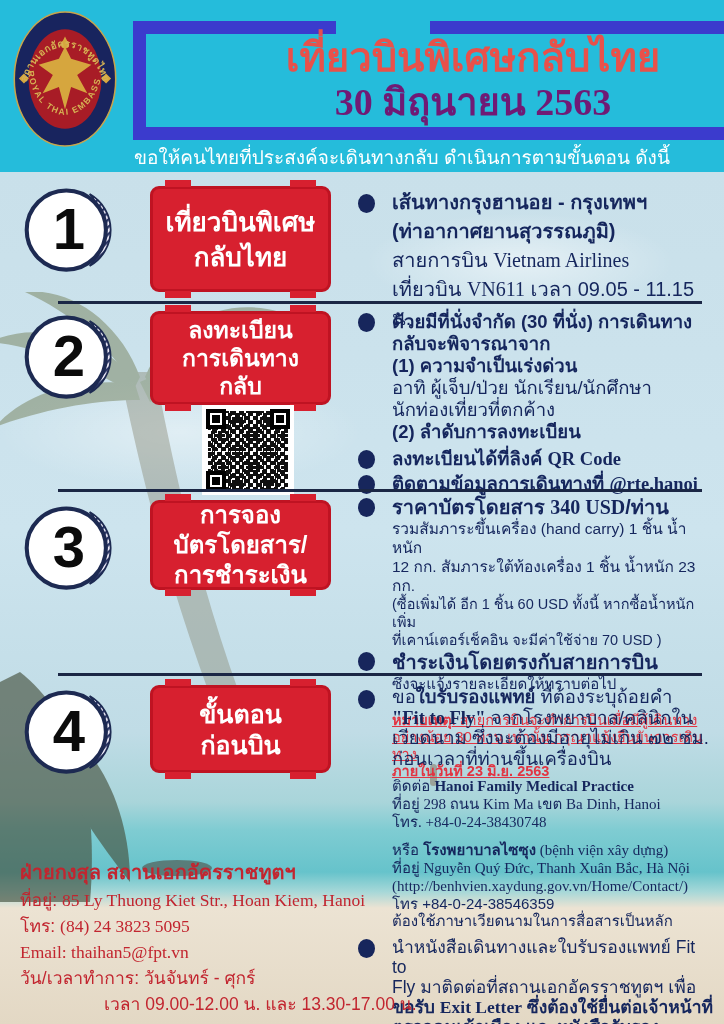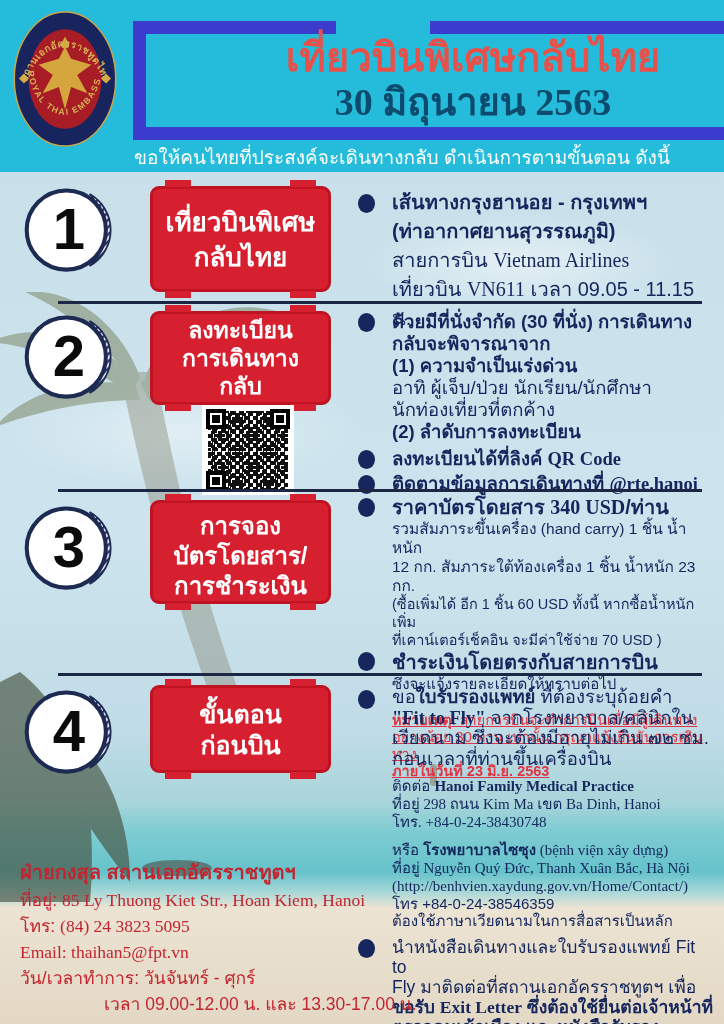--- a/index.html
+++ b/index.html
@@ -9,21 +9,21 @@
   
   .header { position:absolute; left:0; top:0; width:724px; height:172px; background:#25bcdb; z-index:5; }
   .seal { position:absolute; left:12px; top:8px; width:106px; height:142px; }
   .title-box { position:absolute; left:133px; top:21px; width:680px; height:119px;
       border:13px solid #3b3bcd; border-top:none; }
   .title-box::before { content:""; position:absolute; top:0; left:-13px; width:203px; height:13px; background:#3b3bcd; }
   .title-box::after  { content:""; position:absolute; top:0; left:284px; right:-13px; height:13px; background:#3b3bcd; }
   .title-inner { position:absolute; left:0; top:0; width:100%; height:100%;
       display:flex; flex-direction:column; justify-content:center; align-items:center; padding-top:10px; }
   .t1 { color:#e8514a; font-weight:bold; font-size:40px; line-height:46px; letter-spacing:0; }
-  .t2 { color:#0c4a6e; font-weight:bold; font-size:38px; line-height:44px; font-family:"Liberation Serif", serif; }
+  .t2 { color:#701a75; font-weight:bold; font-size:38px; line-height:44px; font-family:"Liberation Serif", serif; }
   .subtitle { position:absolute; left:118px; top:142px; width:568px; text-align:center;
       color:#ffffff; font-size:19px; font-weight:500; }
 
   
   .content { position:absolute; left:0; top:172px; width:724px; height:852px;
       background:
         radial-gradient(220px 70px at 520px 90px, rgba(255,255,255,.5), rgba(255,255,255,0) 70%),
         radial-gradient(260px 80px at 180px 260px, rgba(255,255,255,.4), rgba(255,255,255,0) 70%),
         linear-gradient(180deg,
           #c9e0ea 0px, #cde4ee 360px, #c0dce6 560px, #a9d5da 630px,
@@ -203,21 +203,21 @@
     </div>
     <div class="divider" style="top:317px"></div>
 
     <div class="badge" style="top:331px">
       <svg viewBox="0 0 100 100">
         <path d="M73 10 A46 46 0 0 1 73 90 A62 62 0 0 0 73 10 Z" fill="url(#hatch)" stroke="#1d2a52" stroke-width="2"></path>
         <circle cx="47" cy="50" r="44" fill="#ffffff" stroke="#1d2a52" stroke-width="4.5"></circle>
       </svg>
       <span class="num">3</span>
     </div>
-    <div class="plaque" style="top:328px; height:104px;justify-content:flex-end;">
+    <div class="plaque" style="top:328px; height:90px;">
       <div class="pl" style="font-size:24px; line-height:30px;">การจอง</div>
       <div class="pl" style="font-size:24px; line-height:30px;">บัตรโดยสาร/</div>
       <div class="pl" style="font-size:24px; line-height:30px;">การชำระเงิน</div>
     </div>
     <div class="rcol s3" style="top:324px">
       <div class="ln r1"><span class="dot" style="top:2px"></span><span>ราคาบัตรโดยสาร </span><span class="lat">340 USD</span><span>/ท่าน</span></div>
       <div class="ln sm"><span>รวมสัมภาระขึ้นเครื่อง (hand carry) 1 ชิ้น น้ำหนัก</span></div>
       <div class="ln sm"><span>12 กก. สัมภาระใต้ท้องเครื่อง 1 ชิ้น น้ำหนัก 23 กก.</span></div>
       <div class="ln xs"><span>(ซื้อเพิ่มได้ อีก 1 ชิ้น 60 USD ทั้งนี้ หากซื้อน้ำหนักเพิ่ม</span></div>
       <div class="ln xs"><span>ที่เคาน์เตอร์เช็คอิน จะมีค่าใช้จ่าย 70 USD )</span></div>

